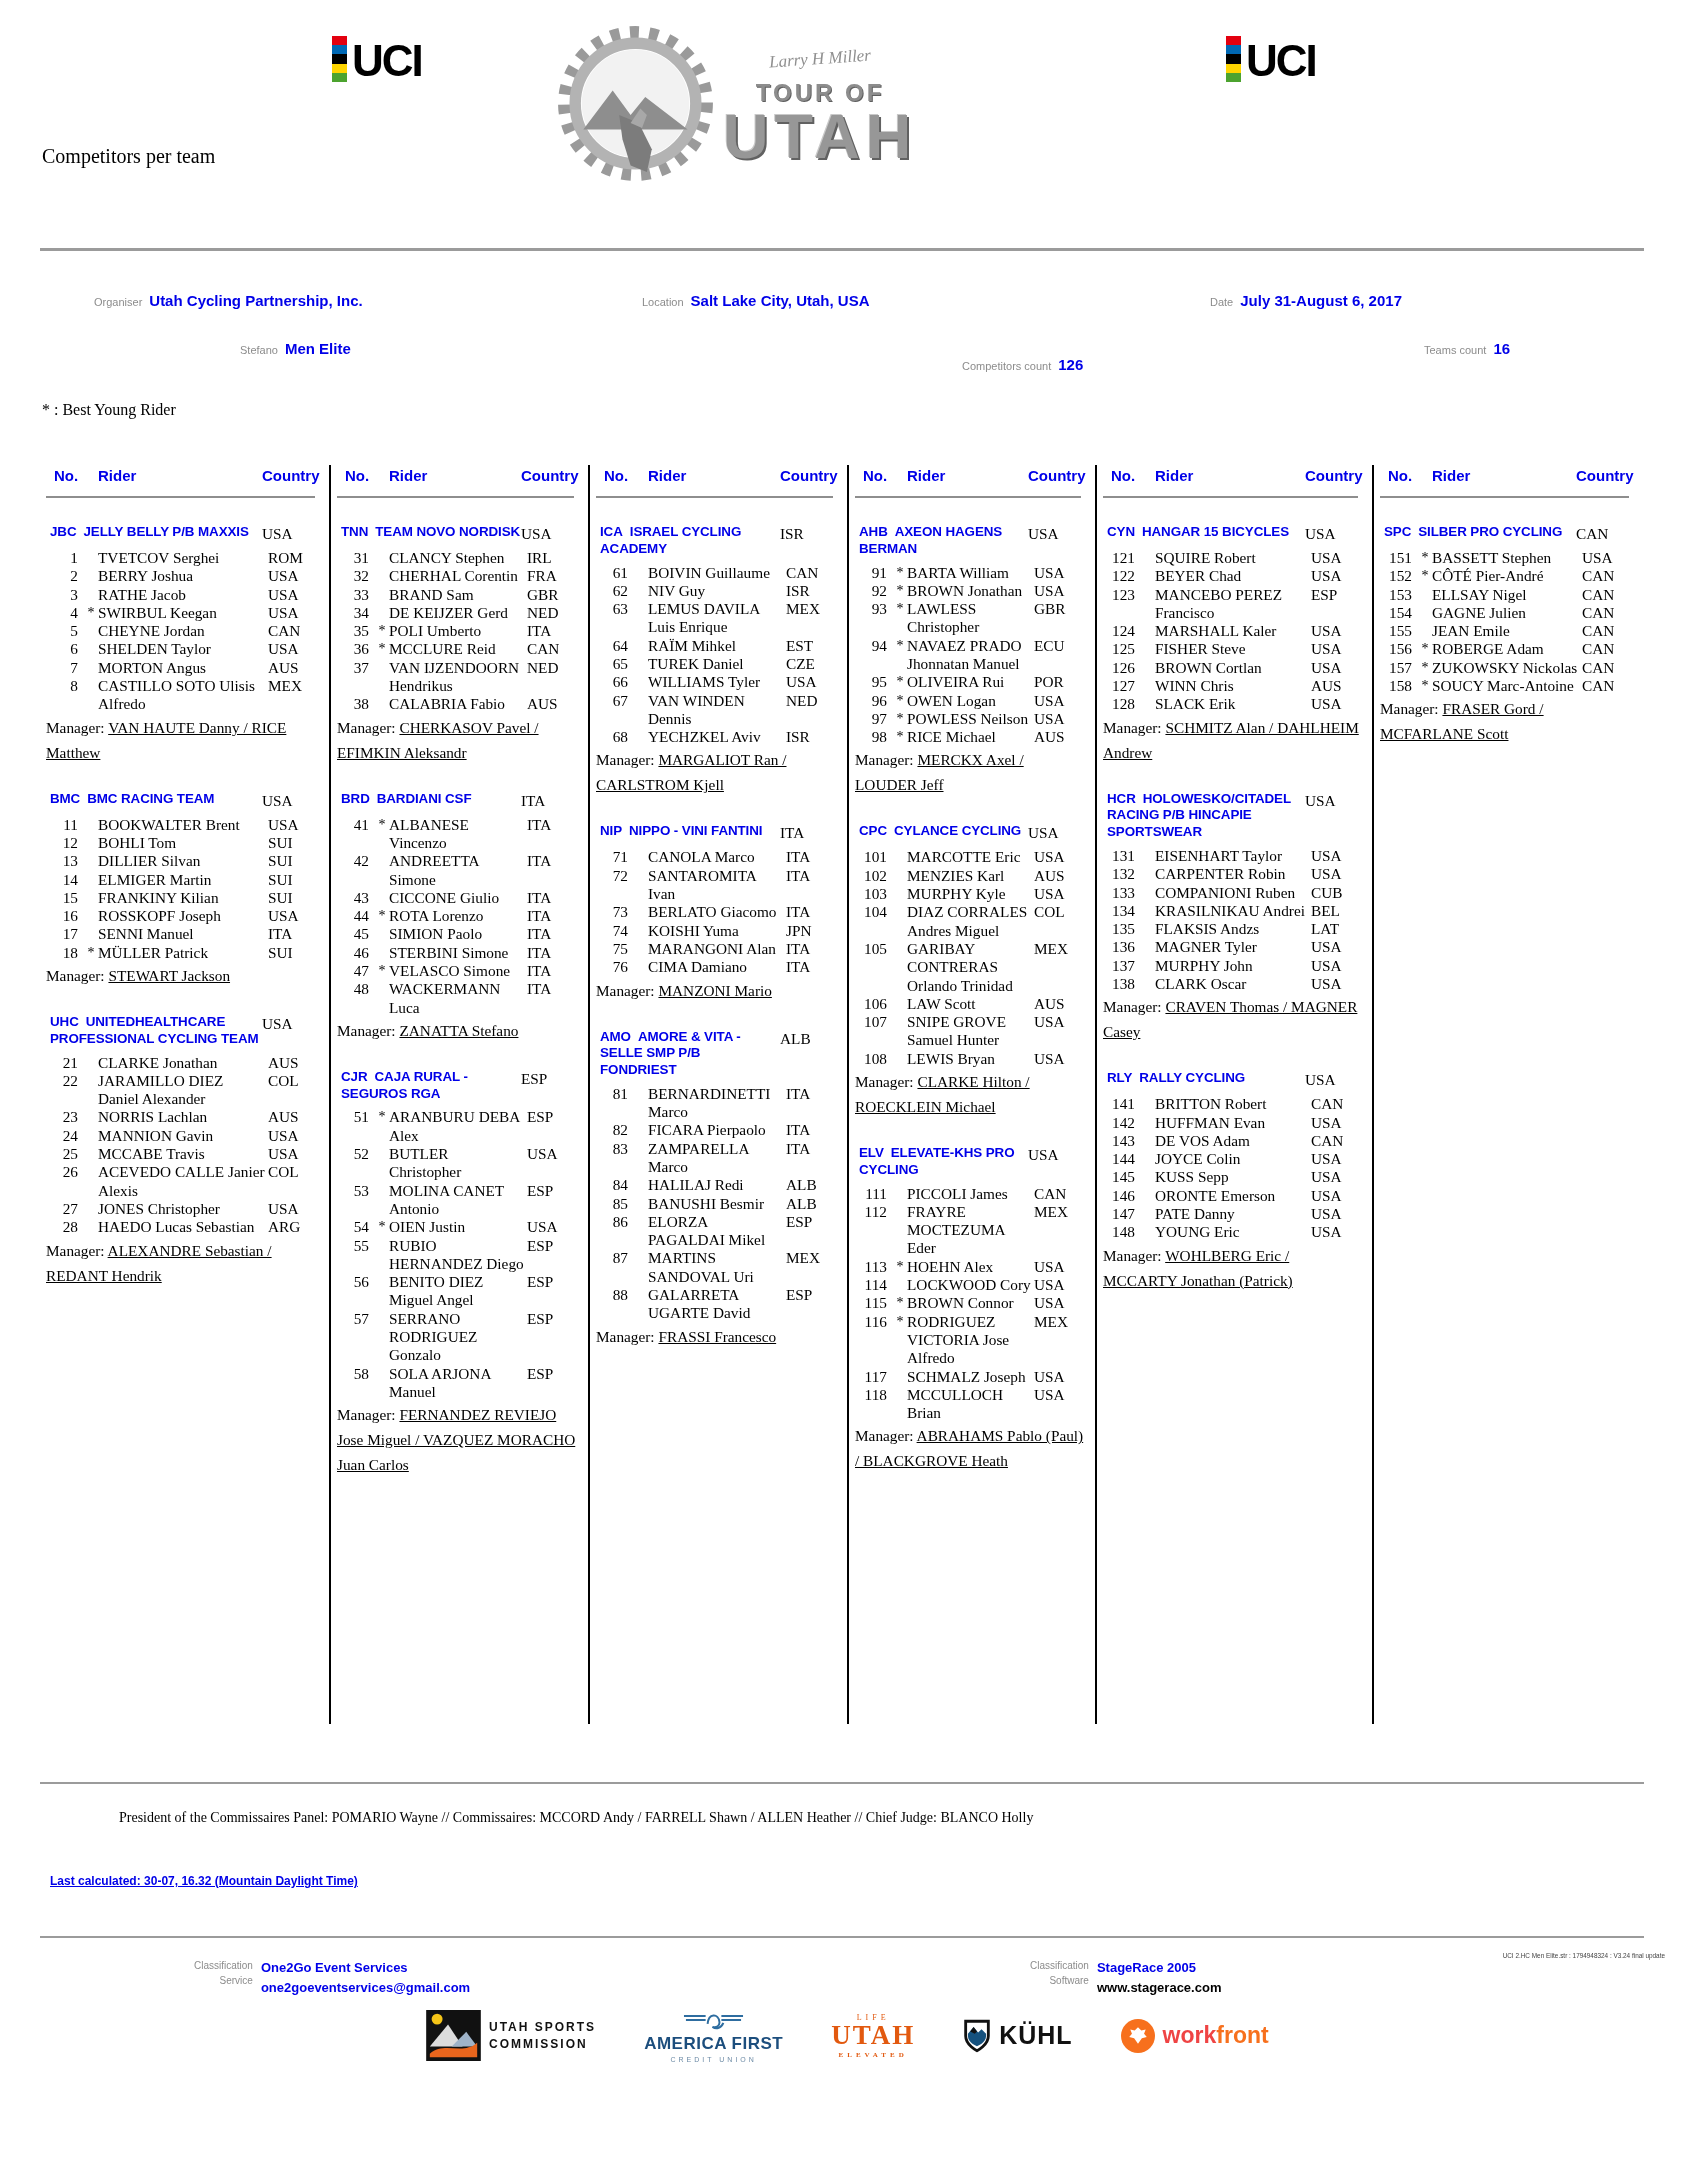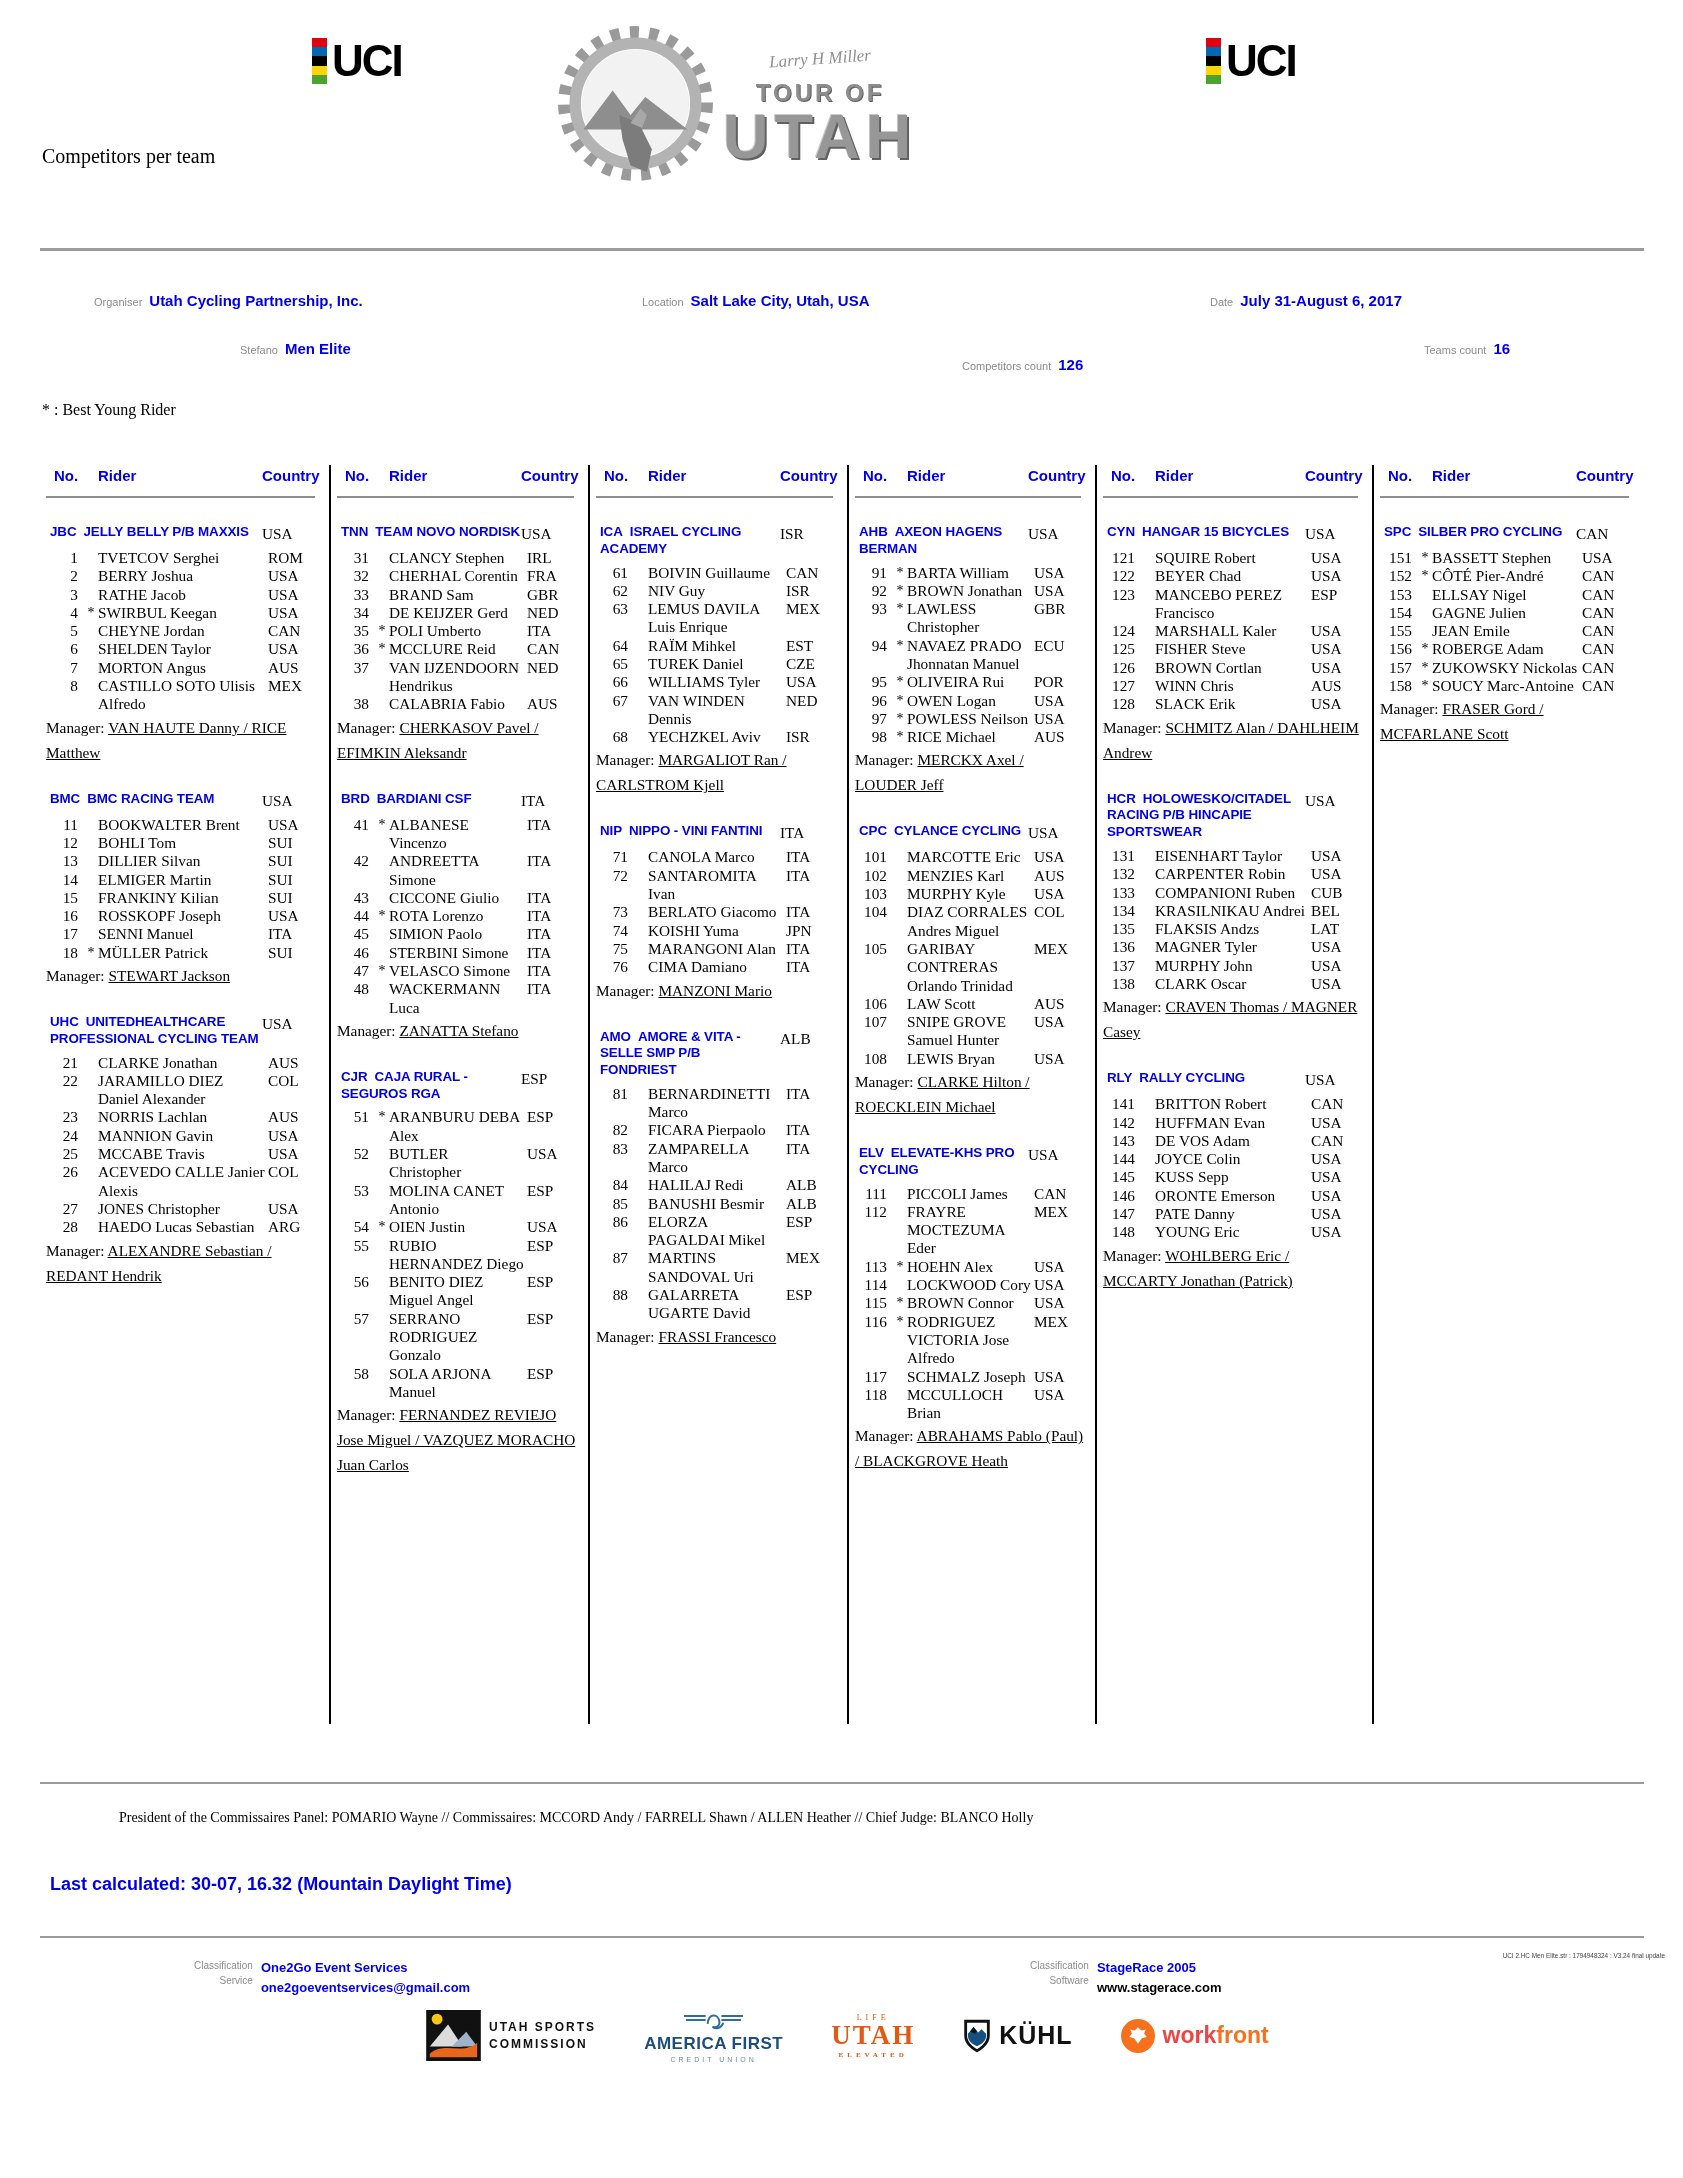--- a/index.html
+++ b/index.html
@@ -4,21 +4,21 @@
 <style>
   * { margin:0; padding:0; box-sizing:border-box; }
   html,body { background:#fff; }
   body {
     width:1683px; height:2178px; position:relative;
     font-family:"Liberation Serif", serif; color:#000; overflow:hidden;
   }
   .abs { position:absolute; }
 
   
-  .uci-logo { display:flex; align-items:center; gap:5px; }
+  .uci-logo { display:flex; align-items:flex-start; gap:5px;margin-left:20px; }
   .uci-stripes { display:flex; flex-direction:column; width:15px; height:46px; }
   .uci-stripes span { flex:1; }
   .uci-text { font-family:"Liberation Sans",sans-serif; font-weight:800; font-size:44px; letter-spacing:-2px; color:#000; }
 
   .tou-logo { display:flex; align-items:center; }
   .gear { position:relative; width:163px; height:163px; }
   .tou-text { display:flex; flex-direction:column; align-items:center; margin-left:6px; margin-top:8px; }
   .tou-sig { font-style:italic; font-size:17px; color:#8f8f8f; transform:rotate(-4deg); font-family:"Liberation Serif",serif; }
   .tou-line1 { font-family:"Liberation Sans",sans-serif; font-weight:800; font-size:24px; color:#8d8d8d; letter-spacing:3px; text-shadow:1px 1px 0 #5f5f5f; margin-top:10px; }
   .tou-line2 { font-family:"Liberation Sans",sans-serif; font-weight:800; font-size:63px; color:#979797; letter-spacing:6px; text-shadow:2px 2px 0 #616161, -1px -1px 0 #c9c9c9; line-height:0.95; }
@@ -62,21 +62,21 @@
   .rno { text-align:right; padding-right:6px; }
   .rstar { text-align:center; font-size:14px; }
   .rname { padding-right:3px; }
   .rcountry {}
 
   .mgr { font-size:15.3px; line-height:25px; margin-top:1px; padding-left:0; }
   .mgr .u { text-decoration:underline; }
 
   
   .commissaires { font-size:14px;text-align:center; }
-  .lastcalc { font-family:"Liberation Sans",sans-serif; font-weight:700; font-size:18px; color:#0000e8; }
+  .lastcalc { font-family:"Liberation Sans",sans-serif; font-weight:700; font-size:12px; color:#0000e8;text-decoration:underline; }
   .cls-label { font-family:"Liberation Sans",sans-serif; font-size:10px; color:#8c8c8c; text-align:right; line-height:1.5; }
   .cls-val { font-family:"Liberation Sans",sans-serif; font-weight:700; font-size:13px; color:#0000e8; line-height:1.55; }
   .cls-val .dark { color:#000; }
   .filenote { font-family:"Liberation Sans",sans-serif; font-size:6.4px; color:#444; }
 
   .logos { display:flex; align-items:center; gap:48px; }
   .logo-item { display:flex; align-items:center; gap:8px; }
   .usc-text { font-family:"Liberation Sans",sans-serif; font-weight:700; font-size:12px; letter-spacing:2px; line-height:1.35; color:#111; }
   .af-text { font-family:"Liberation Sans",sans-serif; text-align:center; }
   .af-main { font-weight:800; font-size:17px; color:#1c4e7d; letter-spacing:0.5px; }

